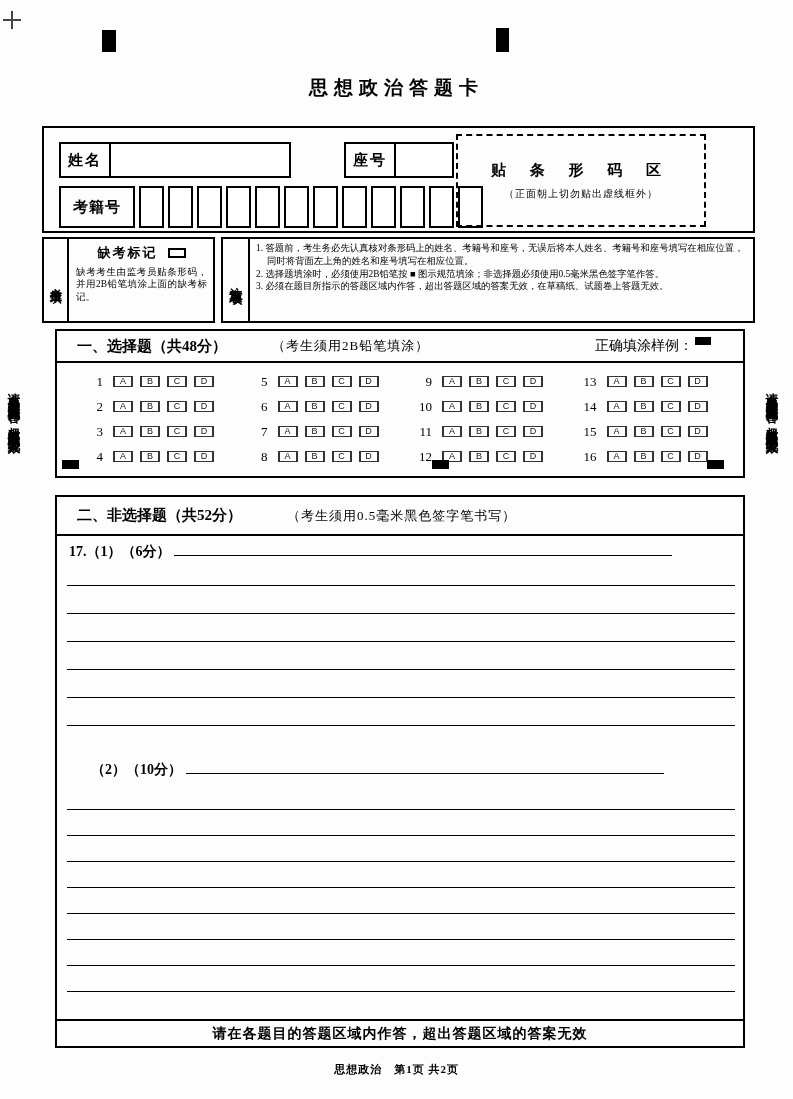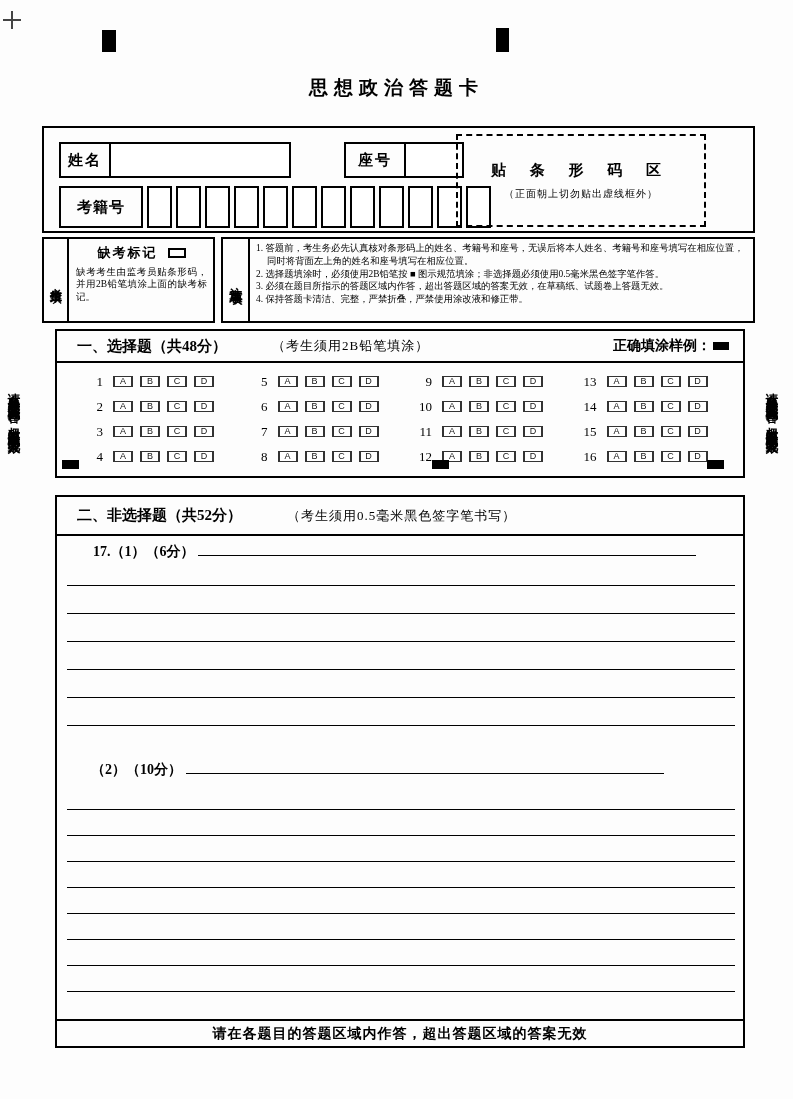--- a/index.html
+++ b/index.html
@@ -18,23 +18,23 @@
   .title2 { position:absolute; top:75px; left:0; right:0; text-align:center; font-size:19px; font-weight:bold; letter-spacing:6px; }
 
   
   .info-box { position:absolute; left:42px; top:126px; width:713px; height:107px; border:2px solid #000; }
   .field-group { position:absolute; display:flex;border-radius:10px; }
   .fg-name { left:15px; top:14px; }
   .fg-seat { left:300px; top:14px; }
   .lbl-cell { border:2px solid #000; height:36px; display:flex; align-items:center; justify-content:center; font-size:15px; font-weight:bold; letter-spacing:2px; }
   .inp-cell { border:2px solid #000; height:36px; margin-left:-2px; background:#fff; }
   .fg-name .lbl-cell { width:52px; } .fg-name .inp-cell { width:182px; }
-  .fg-seat .lbl-cell { width:62px; } .fg-seat .inp-cell { width:60px; }
+  .fg-seat .lbl-cell { width:52px; } .fg-seat .inp-cell { width:60px; }
   .fg-exam { left:15px; top:58px; align-items:flex-start; }
-  .fg-exam .lbl-cell { width:84px; height:42px; letter-spacing:1px; }
+  .fg-exam .lbl-cell { width:76px; height:42px; letter-spacing:1px; }
   .examid-boxes { display:flex; margin-left:4px; }
   .examid-boxes .digit-box { width:25px; height:42px; border:2px solid #000; margin-right:4px; background:#fff; }
   .barcode-box { position:absolute; left:412px; top:6px; width:250px; height:93px; border:2px dashed #000; text-align:center; }
   .barcode-title { margin-top:25px; font-size:15px; font-weight:bold; letter-spacing:10px; }
   .barcode-note { margin-top:7px; font-size:10px; letter-spacing:1px; }
 
   
   .absent-box-wrap { position:absolute; left:42px; top:237px; width:173px; height:86px; border:2px solid #000; display:flex; }
   .vlabel { writing-mode:vertical-rl; text-orientation:upright; font-weight:bold; display:flex; align-items:center; justify-content:center; border-right:2px solid #000; }
   .absent-box-wrap .vlabel { width:25px; font-size:12px; letter-spacing:1px; }
@@ -45,37 +45,37 @@
   .notice-box { position:absolute; left:221px; top:237px; width:534px; height:86px; border:2px solid #000; display:flex; }
   .notice-box .vlabel { width:27px; font-size:13px; letter-spacing:2px; }
   .notice-items { flex:1; padding:3px 5px 0 6px; font-size:9.4px; line-height:1.36; }
   .notice-items .item { padding-left:11px; text-indent:-11px; }
 
   
   .choice-box { position:absolute; left:55px; top:329px; width:690px; height:149px; border:2px solid #000; }
   .sec-header { height:32px; border-bottom:2px solid #000; display:flex; align-items:center; }
   .sec-title { font-size:15px; font-weight:bold; margin-left:20px; }
   .sec-sub { font-size:13px; margin-left:45px; letter-spacing:1px; }
-  .sample { margin-left:auto; margin-right:14px; font-size:14px; font-weight:bold; display:flex; align-items:center; }
+  .sample { margin-left:auto; margin-right:32px; font-size:14px; font-weight:normal; display:flex; }
   .inkblock { display:inline-block; width:16px; height:8px; background:#000; margin-left:2px; }
   .choice-grid { position:absolute; left:28px; right:0; top:38px; display:flex; }
   .choice-col { width:175px; }
   .choice-row { height:25px; display:flex; align-items:center; }
   .qnum { width:18px; text-align:right; font-size:13px; margin-right:10px; font-family:"Liberation Serif",serif; }
   .bub { display:inline-block; width:20px; height:11px; border:1px solid #333; border-left-width:2px; border-right-width:2px; font-size:9px; line-height:9px; text-align:center; margin-right:7px; color:#111; font-family:"Liberation Sans",sans-serif; background:#fff; }
   .syncmark { position:absolute; background:#000; width:17px; height:9px; }
   .syncmark.s1 { left:62px; top:460px; }
   .syncmark.s2 { left:432px; top:460px; }
   .syncmark.s3 { left:707px; top:460px; }
 
   
   .subj-box { position:absolute; left:55px; top:495px; width:690px; height:553px; border:2px solid #000; }
   .subj-header { height:39px; border-bottom:2px solid #000; display:flex; align-items:center; }
   .qlabel { position:absolute; font-size:14px; font-weight:bold; white-space:nowrap; }
-  .q1 { left:12px; top:46px;margin-left:24px; }
+  .q1 { left:12px; top:46px; }
   .q2 { left:34px; top:264px; }
   .uline { display:inline-block; border-bottom:1.5px solid #000; height:0.95em; vertical-align:baseline; }
   .q1 .uline { width:498px; }
   .q2 .uline { width:478px; }
   .rule { position:absolute; left:10px; right:8px; border-top:1.5px solid #000; }
   .warn-strip { position:absolute; left:0; right:0; bottom:0; height:27px; border-top:2px solid #000; text-align:center; font-size:14px; font-weight:bold; line-height:26px; letter-spacing:1px; }
 
   
   .side-text { position:absolute; top:383px; height:350px; writing-mode:vertical-rl; text-orientation:upright; font-size:12.5px; font-weight:bold; letter-spacing:1.5px; }
   .side-left { left:5px; }
@@ -137,21 +137,20 @@
       <div class="absent-note">缺考考生由监考员贴条形码，并用2B铅笔填涂上面的缺考标记。</div>
     </div>
   </div>
 
   <div class="notice-box">
     <div class="vlabel">注意事项</div>
     <div class="notice-items">
         <div class="item">1. 答题前，考生务必先认真核对条形码上的姓名、考籍号和座号，无误后将本人姓名、考籍号和座号填写在相应位置，同时将背面左上角的姓名和座号填写在相应位置。</div>
         <div class="item">2. 选择题填涂时，必须使用2B铅笔按 ■ 图示规范填涂；非选择题必须使用0.5毫米黑色签字笔作答。</div>
         <div class="item">3. 必须在题目所指示的答题区域内作答，超出答题区域的答案无效，在草稿纸、试题卷上答题无效。</div>
-        <div class="item">4. 保持答题卡清洁、完整，严禁折叠，严禁使用涂改液和修正带。</div>
       </div>
   </div>
 
   <div class="choice-box">
     <div class="sec-header">
       <span class="sec-title">一、选择题（共48分）</span>
       <span class="sec-sub">（考生须用2B铅笔填涂）</span>
       <span class="sample">
         <span>正确填涂样例：</span>
         <span class="inkblock"></span>
@@ -312,14 +311,15 @@
       <div class="rule" style="top: 442px;"></div>
       <div class="rule" style="top: 468px;"></div>
       <div class="rule" style="top: 494px;"></div>
       <div id="rules-p2"></div>
     <div class="warn-strip">请在各题目的答题区域内作答，超出答题区域的答案无效</div>
   </div>
 
   <div class="side-text side-left">请在各题目的答题区域内作答，超出答题区域的答案无效</div>
   <div class="side-text side-right">请在各题目的答题区域内作答，超出答题区域的答案无效</div>
 
+  <div class="footer">思想政治　第1页 共2页</div>
 
 </div>
 
 </body></html>

